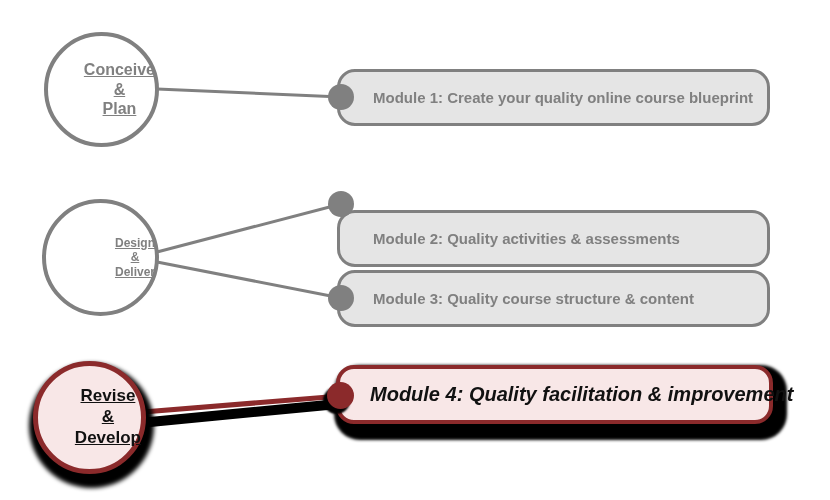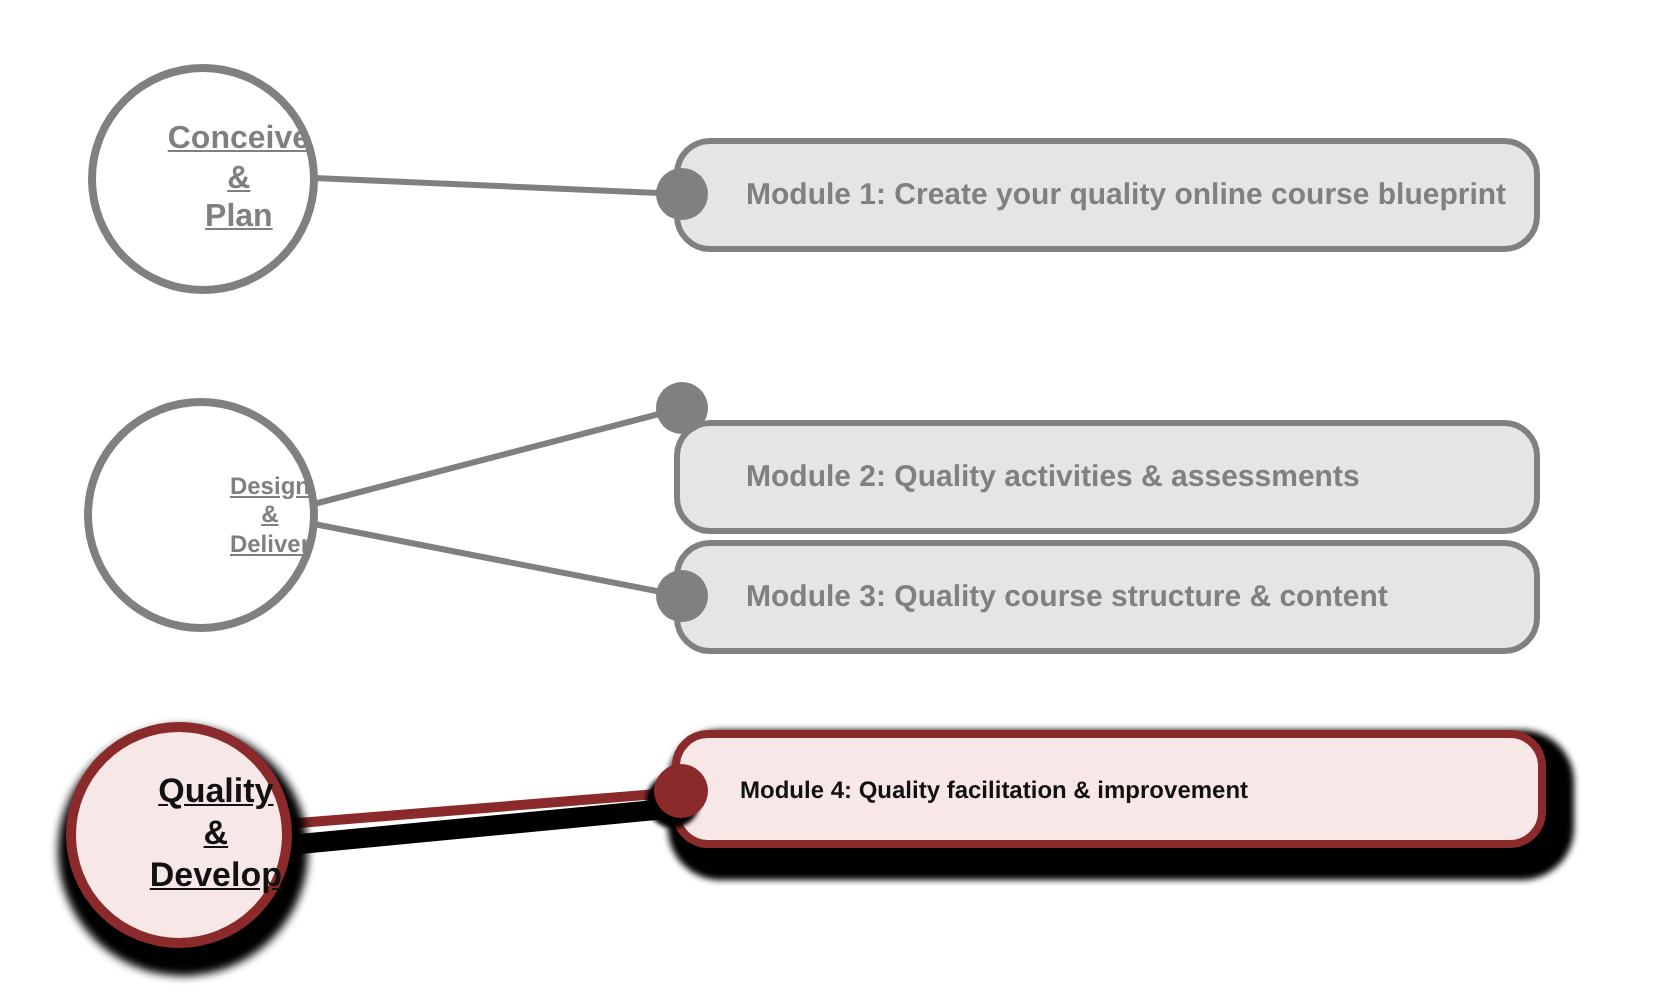--- a/index.html
+++ b/index.html
@@ -34,21 +34,21 @@
     padding-left:33px;color:#808080;font-size:15px;font-weight:700;white-space:nowrap;
   }
   .m1{top:69px;}
   .m2{top:166px;margin-top:44px;}
   .m3{top:270px;}
   .m4{
     top:365px;left:336px;width:437px;height:59px;
     border:4px solid #8b2a2b;background:#f8e7e7;
     box-shadow:6px 8px 3px 8px #000000;
   }
-  .m4 .mlabel{color:#111111;font-size:12px;padding-left:30px;}
+  .m4 .mlabel{color:#111111;font-size:20px;padding-left:30px;font-style:italic;}
 
   
   .dot{
     position:absolute;width:26px;height:26px;border-radius:50%;
     background:#808080;z-index:4;
   }
   .d1{left:328px;top:84px;}
   .d2{left:328px;top:191px;}
   .d3{left:328px;top:285px;}
   .d4{left:327px;top:382px;width:27px;height:27px;background:#8b2a2b;
@@ -81,21 +81,21 @@
   <div class="phase p2">
     <div class="ptext">
       <span>Design</span>
       <span>&amp;</span>
       <span>Deliver</span>
     </div>
   </div>
 
   <div class="phase p3">
     <div class="ptext">
-      <span>Quality</span>
+      <span>Revise</span>
       <span>&amp;</span>
       <span>Develop</span>
     </div>
   </div>
 
   <div class="module m1">
     <span class="mlabel">Module 1: Create your quality online course blueprint</span>
   </div>
   <div class="module m2">
     <span class="mlabel">Module 2: Quality activities &amp; assessments</span>

